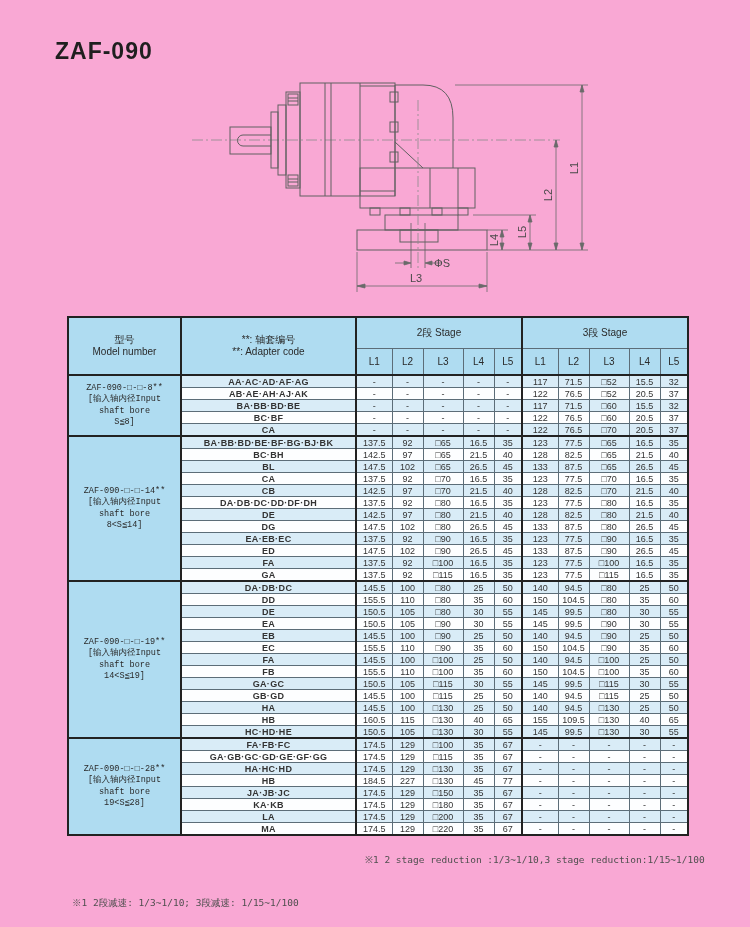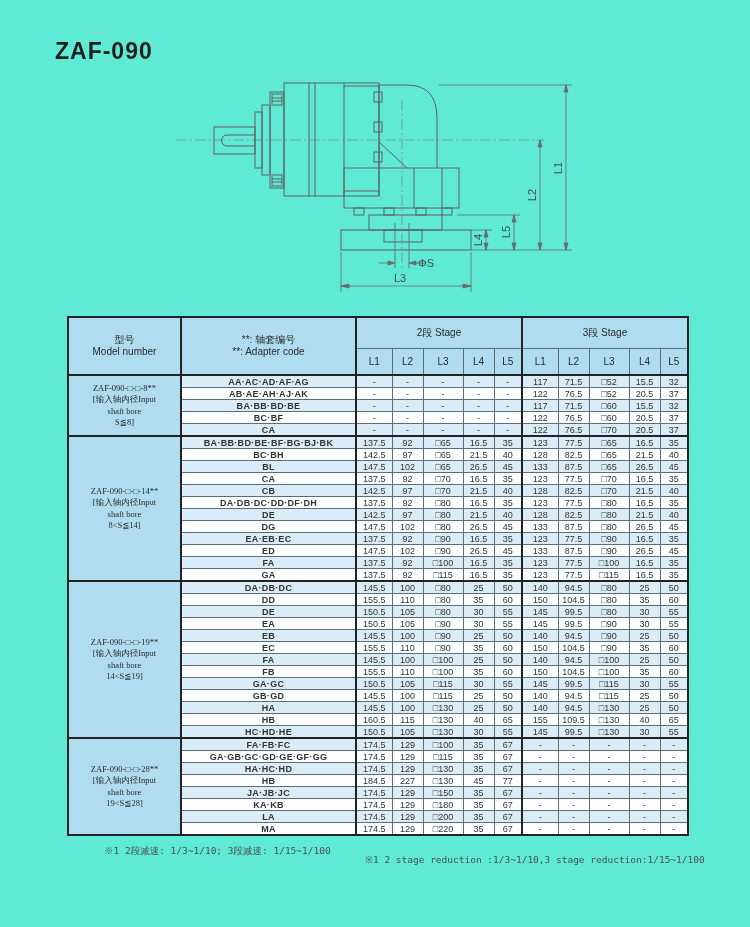--- a/index.html
+++ b/index.html
@@ -1,52 +1,52 @@
 <!DOCTYPE html>
 <html><head>
 <meta charset="utf-8">
 <style>
   html,body{margin:0;padding:0;background:#ffffff;}
-  #page{position:relative;width:750px;height:927px;background:#5eead4;overflow:hidden;
+  #page{position:relative;width:750px;height:927px;background:#f9a8d4;overflow:hidden;
         font-family:"Liberation Sans",sans-serif;color:#1a1a1a;}
 
   
   #title{position:absolute;left:55px;top:38px;font-size:23px;font-weight:bold;
          letter-spacing:1px;color:#1f1f1f;}
 
   
-  #drawing{position:absolute;left:174px;top:80px;width:400px;height:222px;}
+  #drawing{position:absolute;left:190px;top:80px;width:400px;height:222px;}
   #drawing svg{display:block;}
   .dl{font-family:"Liberation Sans",sans-serif;font-size:11px;fill:#4a4a4a;}
 
   
   #spec{position:absolute;left:67px;top:316px;}
   table{border-collapse:collapse;table-layout:fixed;width:620px;
         border:2px solid #222;font-family:"Liberation Sans",sans-serif;}
   th,td{border:1px solid #5c6d78;padding:0;text-align:center;vertical-align:middle;
         overflow:hidden;white-space:nowrap;}
   thead th{background:#afdcf1;color:#2a2a2a;font-weight:normal;}
   thead{border-bottom:2px solid #222;}
   .h-main{height:30px;font-size:10px;line-height:1.25;}
   .h-sub{height:25px;font-size:10px;}
   th.sep, td.sep{border-left:2px solid #222;}
   th.sepm, td.code-cell{border-left:2px solid #222;}
   tbody td{height:11px;font-size:9px;color:#333;}
   tr.tint td{background:#d9ecf7;}
   tr.plain td{background:#fdfeff;}
   tr.gstart td{border-top:2px solid #222;}
-  td.model-cell{background:#afdcf1 !important;font-family:Liberation Serif, serif;
+  td.model-cell{background:#afdcf1 !important;font-family:Liberation Mono, monospace;
                 font-size:8.5px;line-height:1.35;color:#2a2a2a;}
   td.code-cell{font-size:9px;letter-spacing:0.3px;font-weight:bold;}
   td.num-cell{font-size:9px;}
 
   
   .notes{position:absolute;font-family:"DejaVu Sans Mono",monospace;font-size:9.5px;
          color:#4f4f4f;line-height:1.45;}
-  #notes-cn{left:72px;top:844px;margin-left:32px;}
+  #notes-cn{left:72px;top:896px;}
   #notes-en{left:365px;top:853px;}
 </style>
 </head>
 <body>
 
 <div id="page">
 
   <div id="title">ZAF-090</div>
 
   <div id="drawing">

